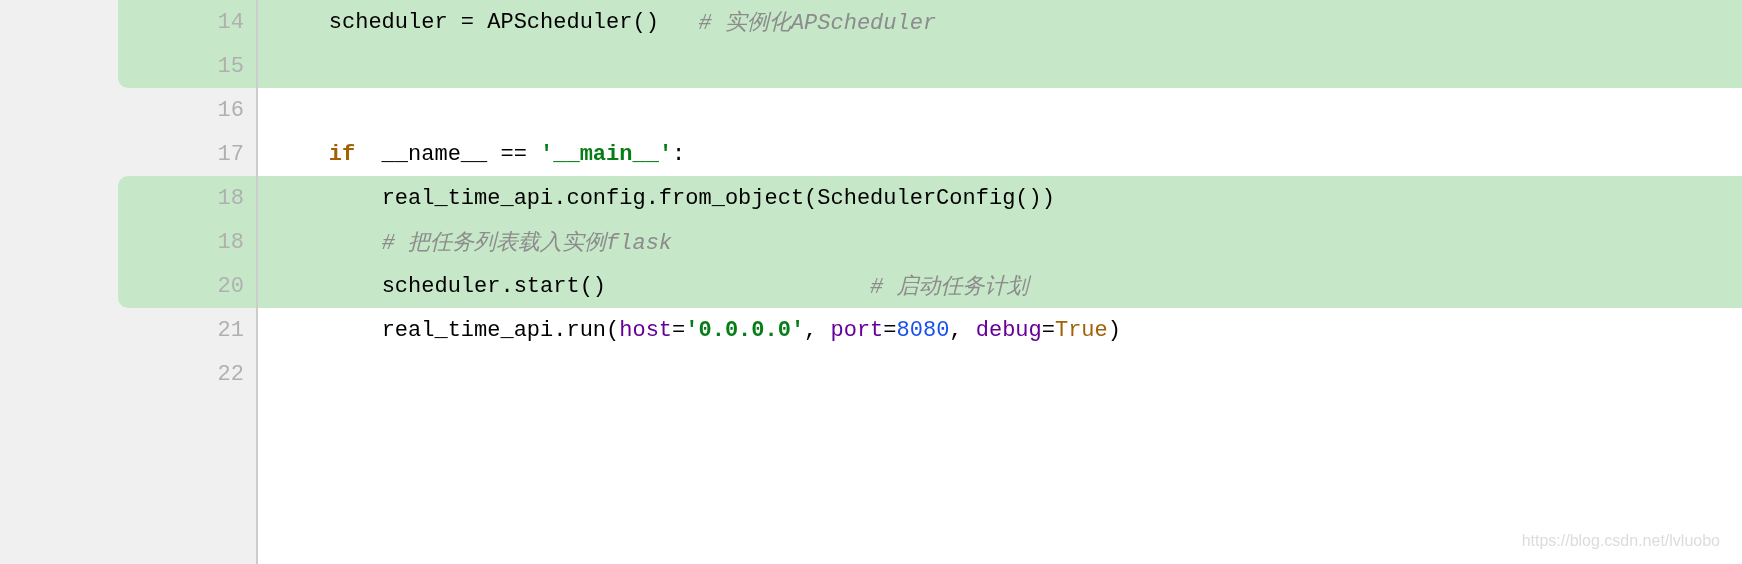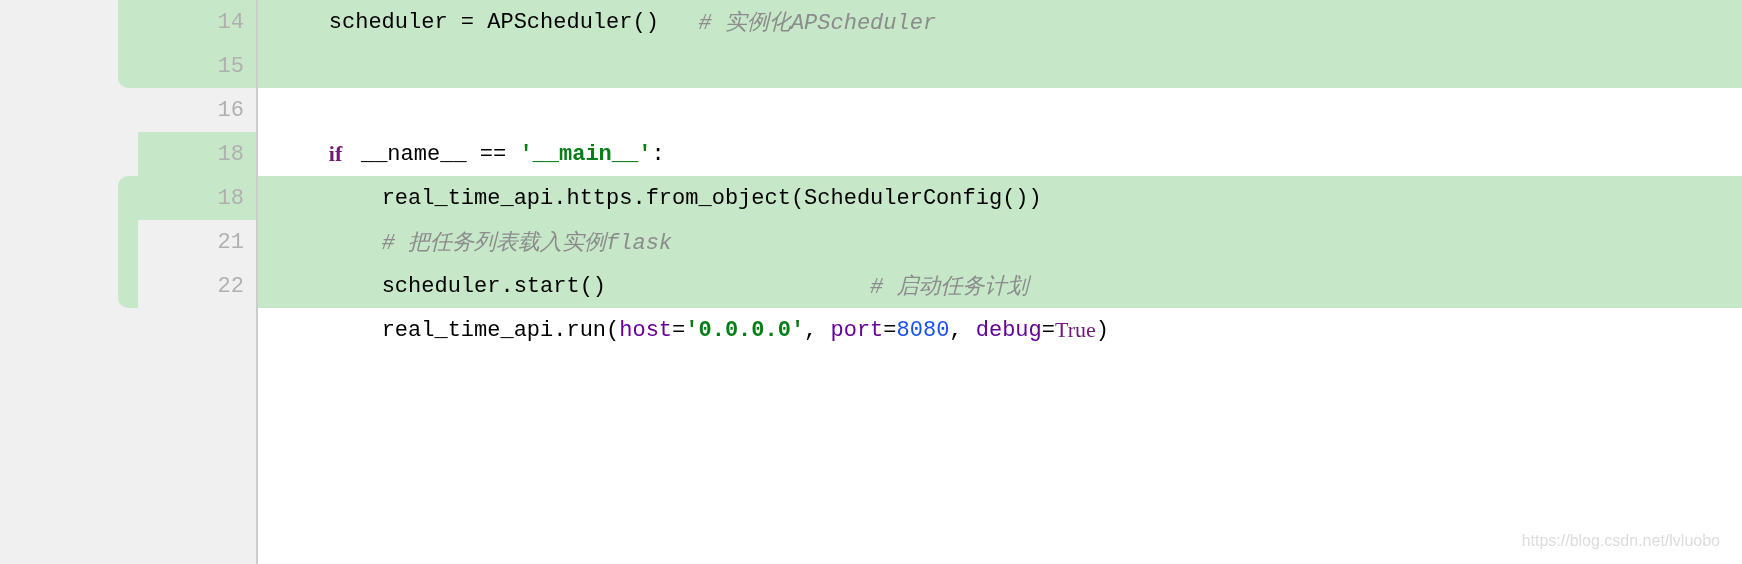--- a/index.html
+++ b/index.html
@@ -47,21 +47,21 @@
   .gutter .line-row.hl {
     background: #c6e7c8;
   }
   .code-area .line-row {
     padding-left: 18px;
     white-space: pre;
   }
   .code-area .line-row.hl {
     background: #c6e7c8;
   }
-  .kw { color: #701a75; font-weight: bold; font-family: Liberation Serif, serif; }
+  .kw { color: #a16207; font-weight: bold; }
   .str { color: #067d17; font-weight: bold; text-align: right; }
   .num { color: #1750eb; text-align: right; }
   .param { color: #660099; text-align: right; }
   .cmt { color: #8c8c8c; font-style: italic; }
   .plain { color: #000000; }
   .watermark {
     position: absolute;
     bottom: 14px;
     right: 22px;
     color: #dcdcdc;
@@ -90,40 +90,46 @@
   <div class="gutter">
     <div class="line-row hl">
         <span>14</span>
       </div>
     <div class="line-row hl">
         <span>15</span>
       </div>
     <div class="line-row">
         <span>16</span>
       </div>
+    <div class="line-row">
+        <span>17</span>
+      </div>
     <div class="line-row hl">
         <span>18</span>
       </div>
     <div class="line-row hl">
         <span>18</span>
+      </div>
+    <div class="line-row hl">
+        <span>20</span>
       </div>
     <div class="line-row">
         <span>21</span>
       </div>
     <div class="line-row">
         <span>22</span>
       </div>
   </div>
 
   <div class="code-area">
     <div class="line-row hl"><span class="plain">    </span><span class="plain">scheduler </span><span class="plain">= </span><span class="plain">APScheduler()   </span><span class="cmt"># 实例化APScheduler</span></div>
     <div class="line-row hl"><span></span></div>
     <div class="line-row"><span></span></div>
     <div class="line-row"><span class="plain">    </span><span class="kw">if </span><span class="plain"> __name__ </span><span class="plain">== </span><span class="str">'__main__'</span><span class="plain">:</span></div>
-    <div class="line-row hl"><span class="plain">        </span><span class="plain">real_time_api.https.from_object(SchedulerConfig())</span></div>
+    <div class="line-row hl"><span class="plain">        </span><span class="plain">real_time_api.config.from_object(SchedulerConfig())</span></div>
     <div class="line-row hl"><span class="plain">        </span><span class="cmt"># 把任务列表载入实例flask</span></div>
     <div class="line-row hl"><span class="plain">        </span><span class="plain">scheduler.start()                    </span><span class="cmt"># 启动任务计划</span></div>
     <div class="line-row"><span class="plain">        </span><span class="plain">real_time_api.run(</span><span class="param">host</span><span class="plain">=</span><span class="str">'0.0.0.0'</span><span class="plain">, </span><span class="param">port</span><span class="plain">=</span><span class="num">8080</span><span class="plain">, </span><span class="param">debug</span><span class="plain">=</span><span class="kw" style="font-weight:normal">True</span><span class="plain">)</span></div>
     <div class="line-row"><span></span></div>
   </div>
 
 </div>
 
 <div class="watermark">https://blog.csdn.net/lvluobo</div>
 

